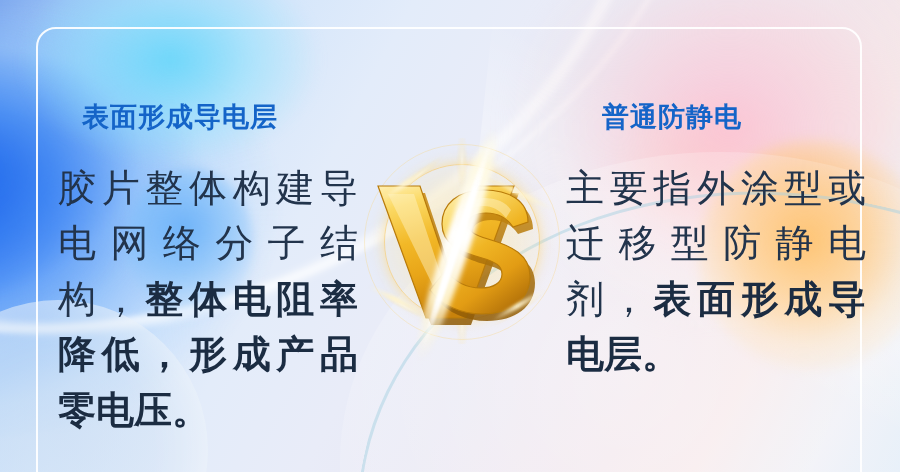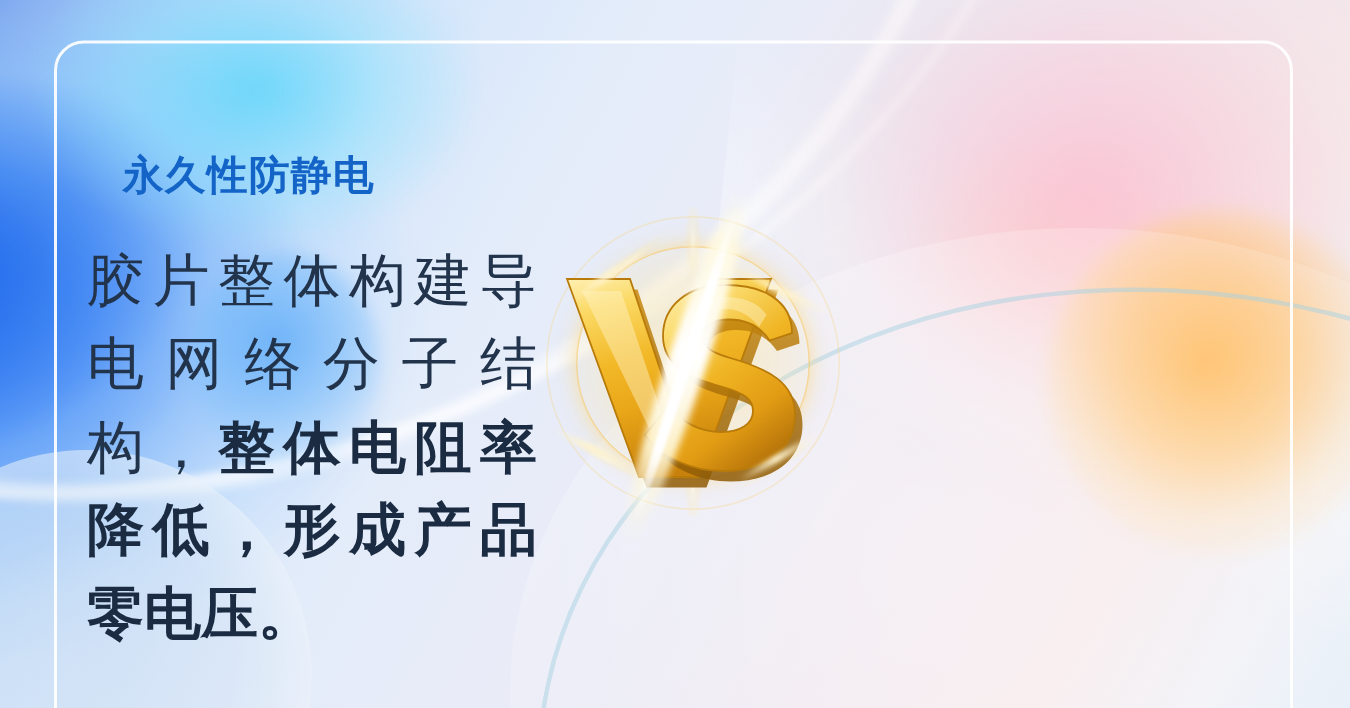--- a/index.html
+++ b/index.html
@@ -309,21 +309,21 @@
   <div class="bg-layer bg-sheen-br"></div>
   <div class="bg-layer bg-arc-br"></div>
   <div class="bg-layer bg-circle-bl"></div>
   <div class="bg-layer bg-blob-left"></div>
 
   <div class="frame"></div>
 
   <div class="content">
 
     <div class="col col-left">
-      <div class="col-title">永久性防静电</div>
+      <div class="col-title">表面形成导电层</div>
       <div class="col-body">
         <span>胶片整体构建导电网络分子结构，</span><b>整体电阻率降低，形成产品零电压。</b>
       </div>
     </div>
 
     <div class="vs-wrap">
       <div class="vs-halo"></div>
       <div class="vs-ring2"></div>
       <div class="vs-ring"></div>
 
@@ -391,15 +391,21 @@
 
       <div class="vs-bolt"></div>
       <div class="vs-bolt-core"></div>
 
       <div class="spark" style="left:18px; top:42px; width:62px; height:5px; transform:rotate(-34deg);"></div>
       <div class="spark" style="left:128px; top:54px; width:72px; height:5px; transform:rotate(26deg);"></div>
       <div class="spark" style="left:6px; top:160px; width:68px; height:5px; transform:rotate(26deg);"></div>
       <div class="spark" style="left:130px; top:164px; width:64px; height:5px; transform:rotate(-30deg);"></div>
     </div>
 
+    <div class="col col-right">
+      <div class="col-title">普通防静电</div>
+      <div class="col-body">
+        <span>主要指外涂型或迁移型防静电剂，</span><b>表面形成导电层。</b>
+      </div>
+    </div>
 
   </div>
 </div>
 
 </body></html>

